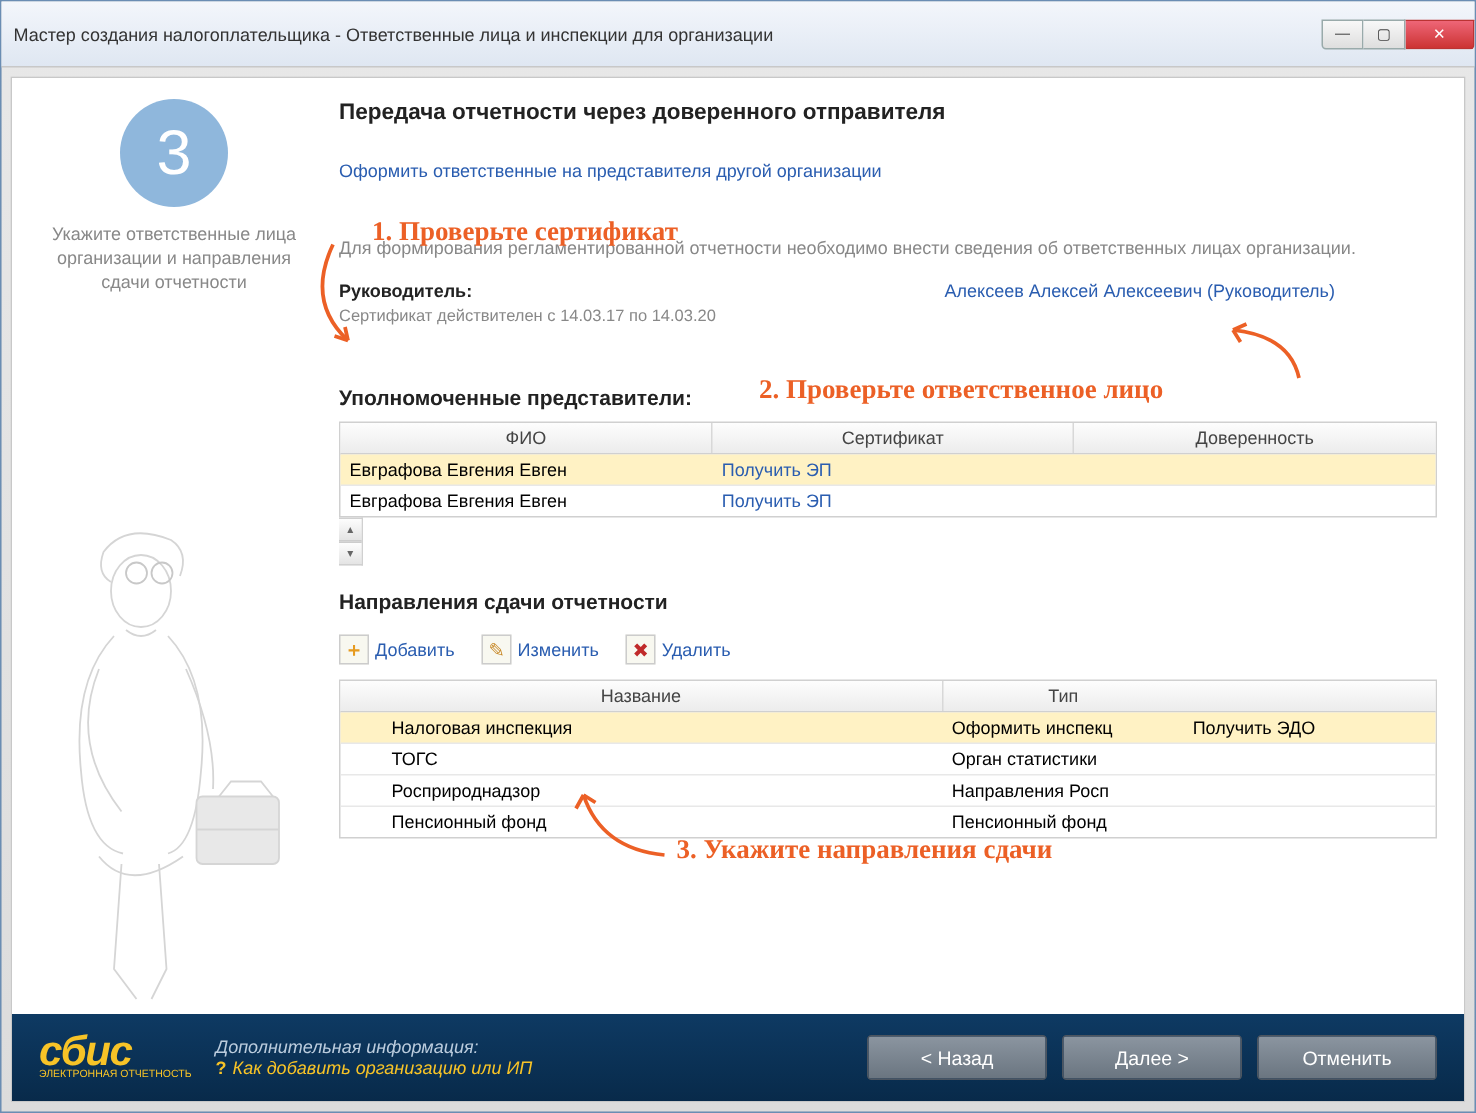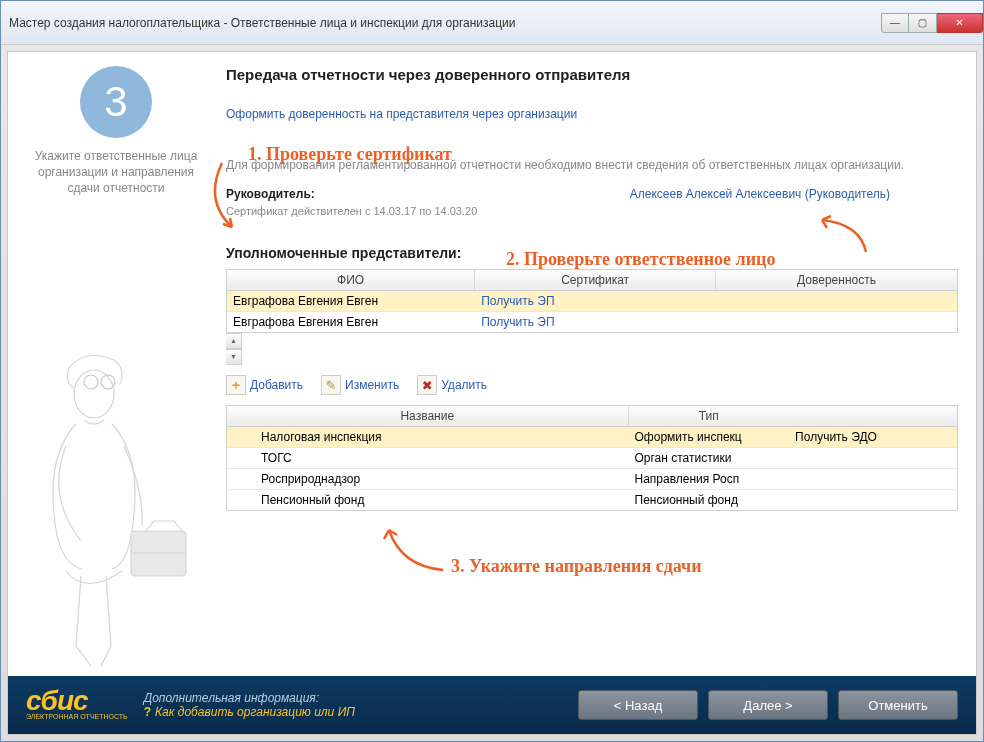--- a/index.html
+++ b/index.html
@@ -196,34 +196,34 @@
             <rect x="135" y="185" width="55" height="45" rx="4" fill="#e8e8e8"></rect>
             <path d="M150 185 l8 -10 l20 0 l8 10"></path>
             <line x1="135" y1="207" x2="190" y2="207"></line>
           </g>
         </svg>
       </div>
 
       <div class="main">
         <h1 class="section-title">Передача отчетности через доверенного отправителя</h1>
 
-        <div class="link">Оформить доверенность на представителя через организации</div>
+        <div class="link">Оформить ответственные на представителя другой организации</div>
 
         <div style="height:26px"></div>
         <div class="help-text">Для формирования регламентированной отчетности необходимо внести сведения об ответственных лицах организации.</div>
 
         <div class="row" style="margin-top:4px;">
           <span class="label-bold">Руководитель:</span>
           <span style="flex:1"></span>
           <span class="link">Алексеев Алексей Алексеевич (Руководитель)</span>
           <span style="width:60px"></span>
         </div>
         <div class="small-gray">Сертификат действителен с 14.03.17 по 14.03.20</div>
 
-        <div class="subheader" style="margin-top:24px;">Уполномоченные представители:</div>
+        <div class="subheader" style="margin-top:36px;">Уполномоченные представители:</div>
 
         <div class="reps-wrap">
           <div class="table reps">
             <div class="thead">
               <div class="th c1">ФИО</div>
               <div class="th c2">Сертификат</div>
               <div class="th c3">Доверенность</div>
             </div>
             <div id="reps-body">
                 <div class="trow hl">
@@ -237,20 +237,21 @@
                   <div class="td c3"></div>
                 </div>
               </div>
           </div>
           <div class="scrollbar">
             <div class="sb-btn">▴</div>
             <div class="sb-btn dn">▾</div>
           </div>
         </div>
 
+        <div class="subheader">Направления сдачи отчетности</div>
 
         <div class="toolbar">
           <div class="tool-btn">
             <span class="tool-icon" style="color:#e69b1f;font-weight:bold;">＋</span>
             <span>Добавить</span>
           </div>
           <div class="tool-btn">
             <span class="tool-icon" style="color:#c88a2a;">✎</span>
             <span>Изменить</span>
           </div>

